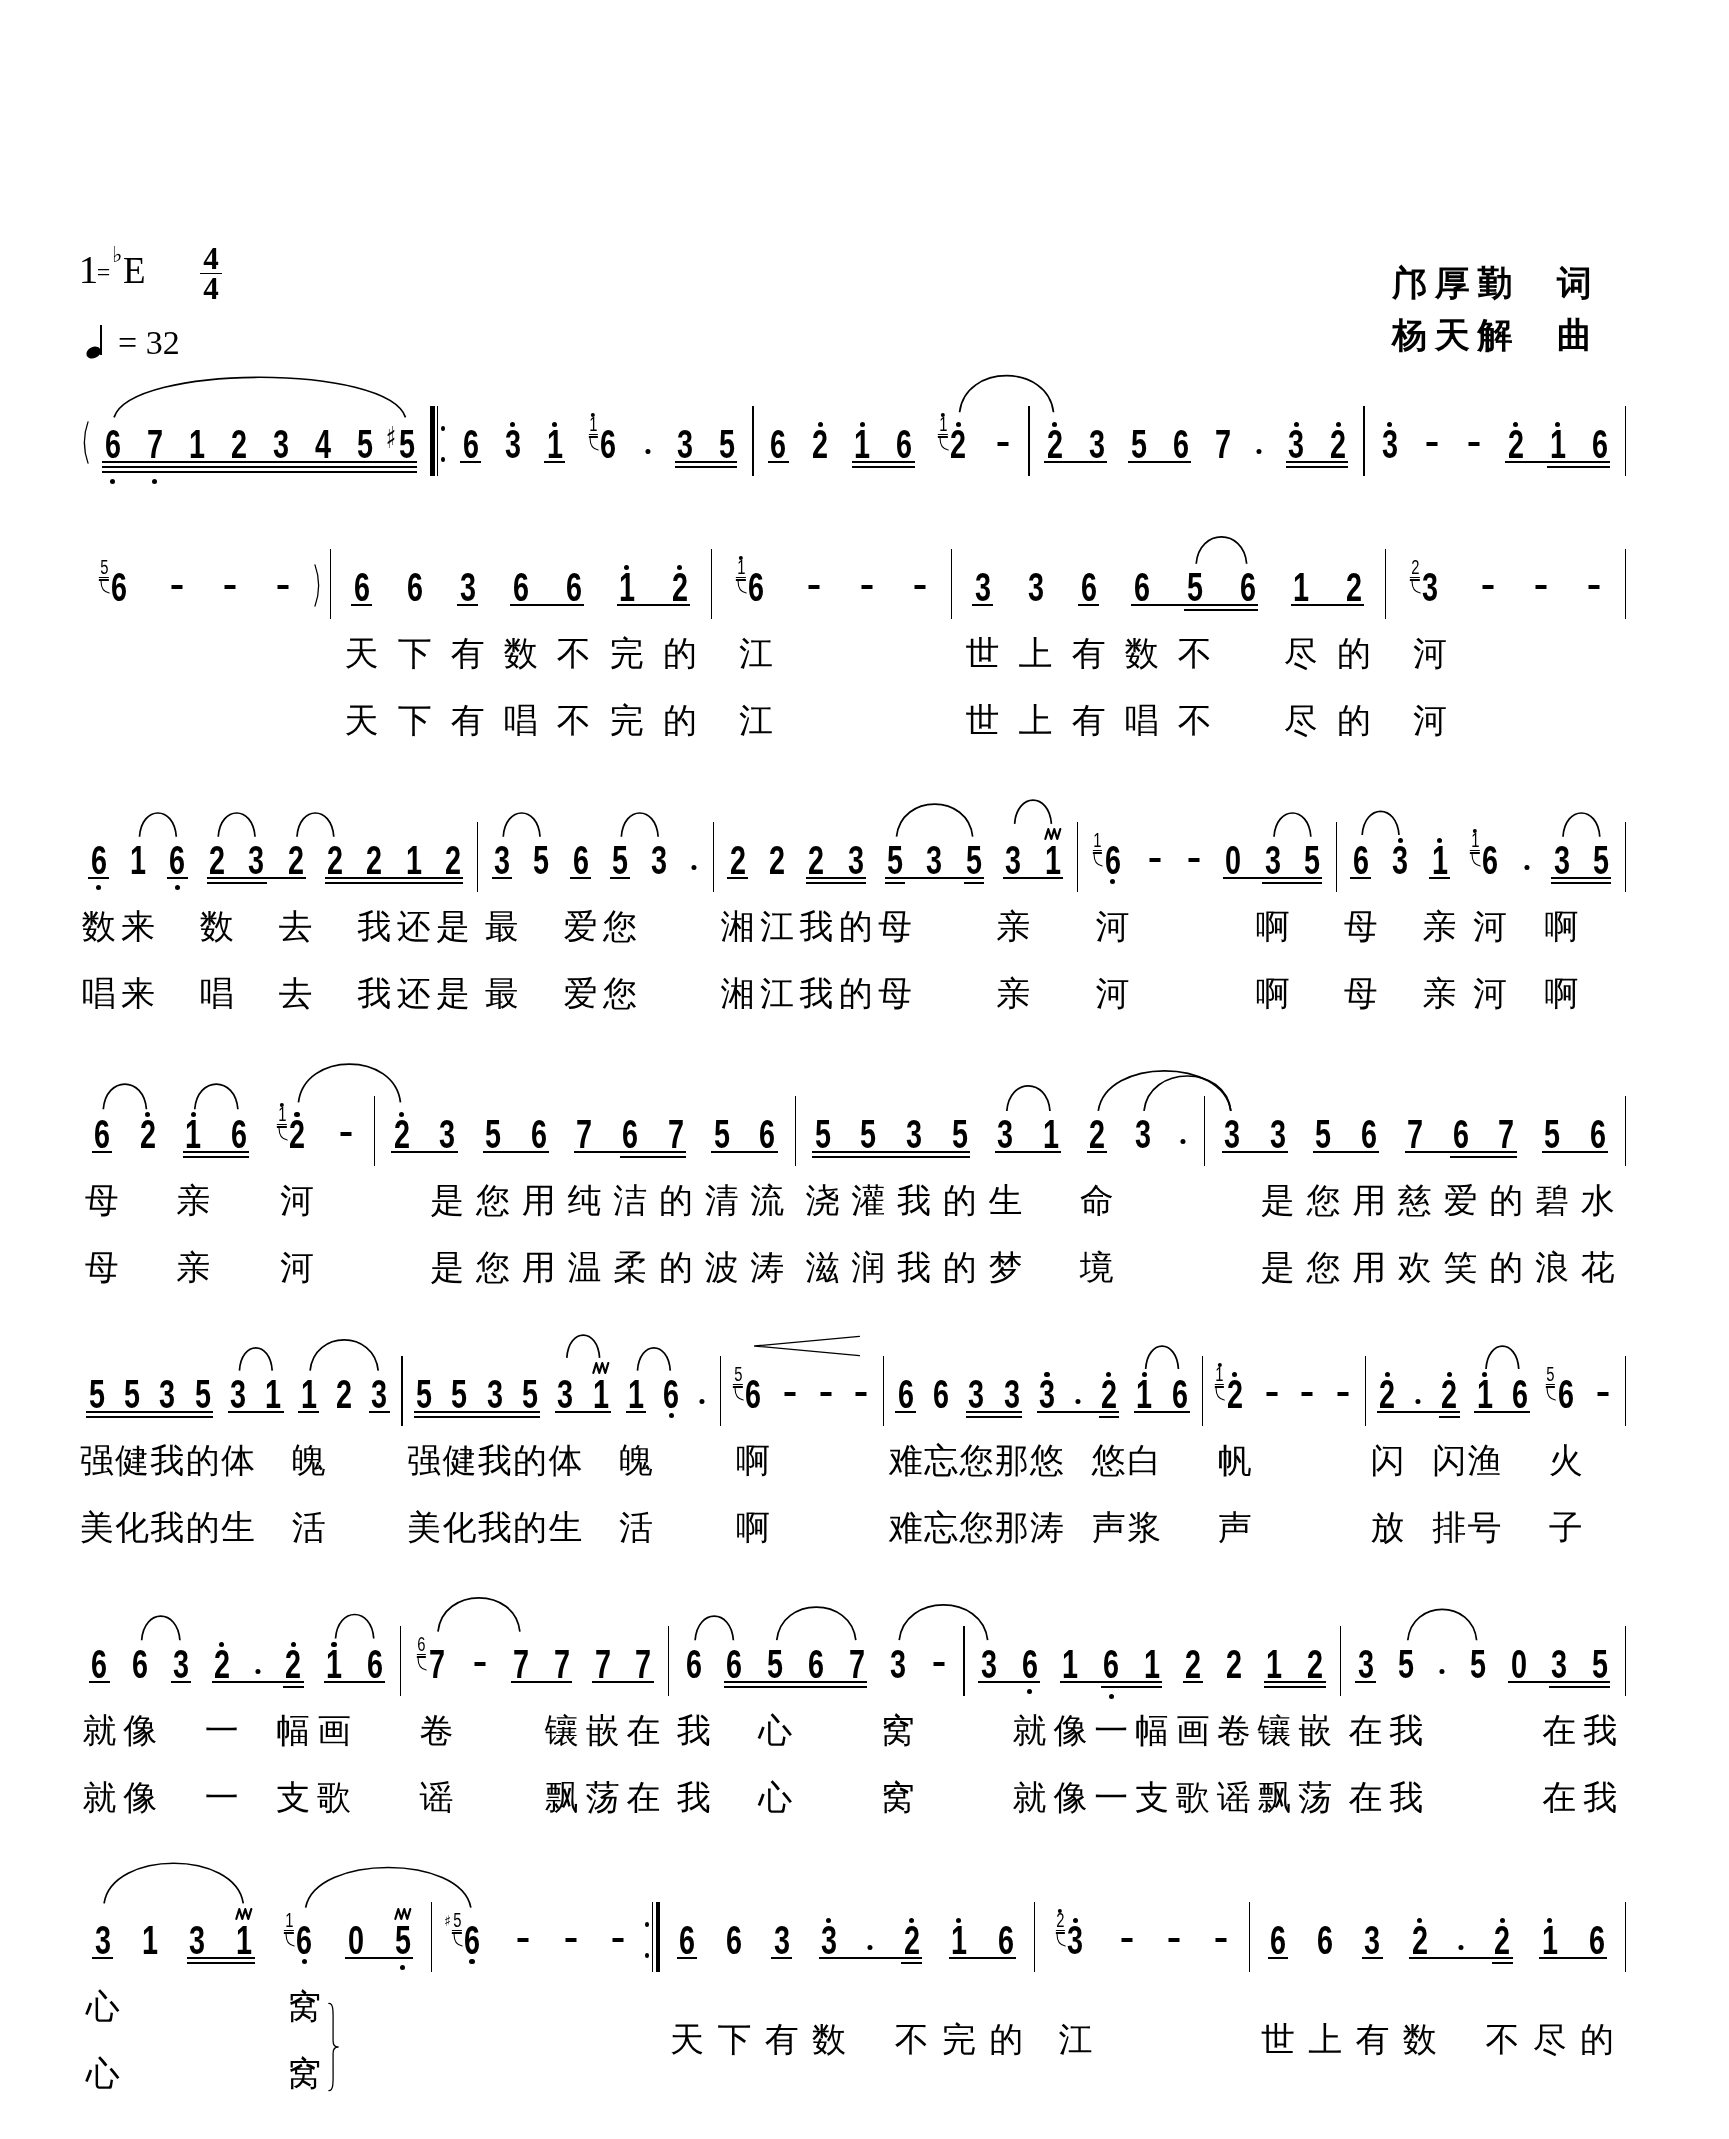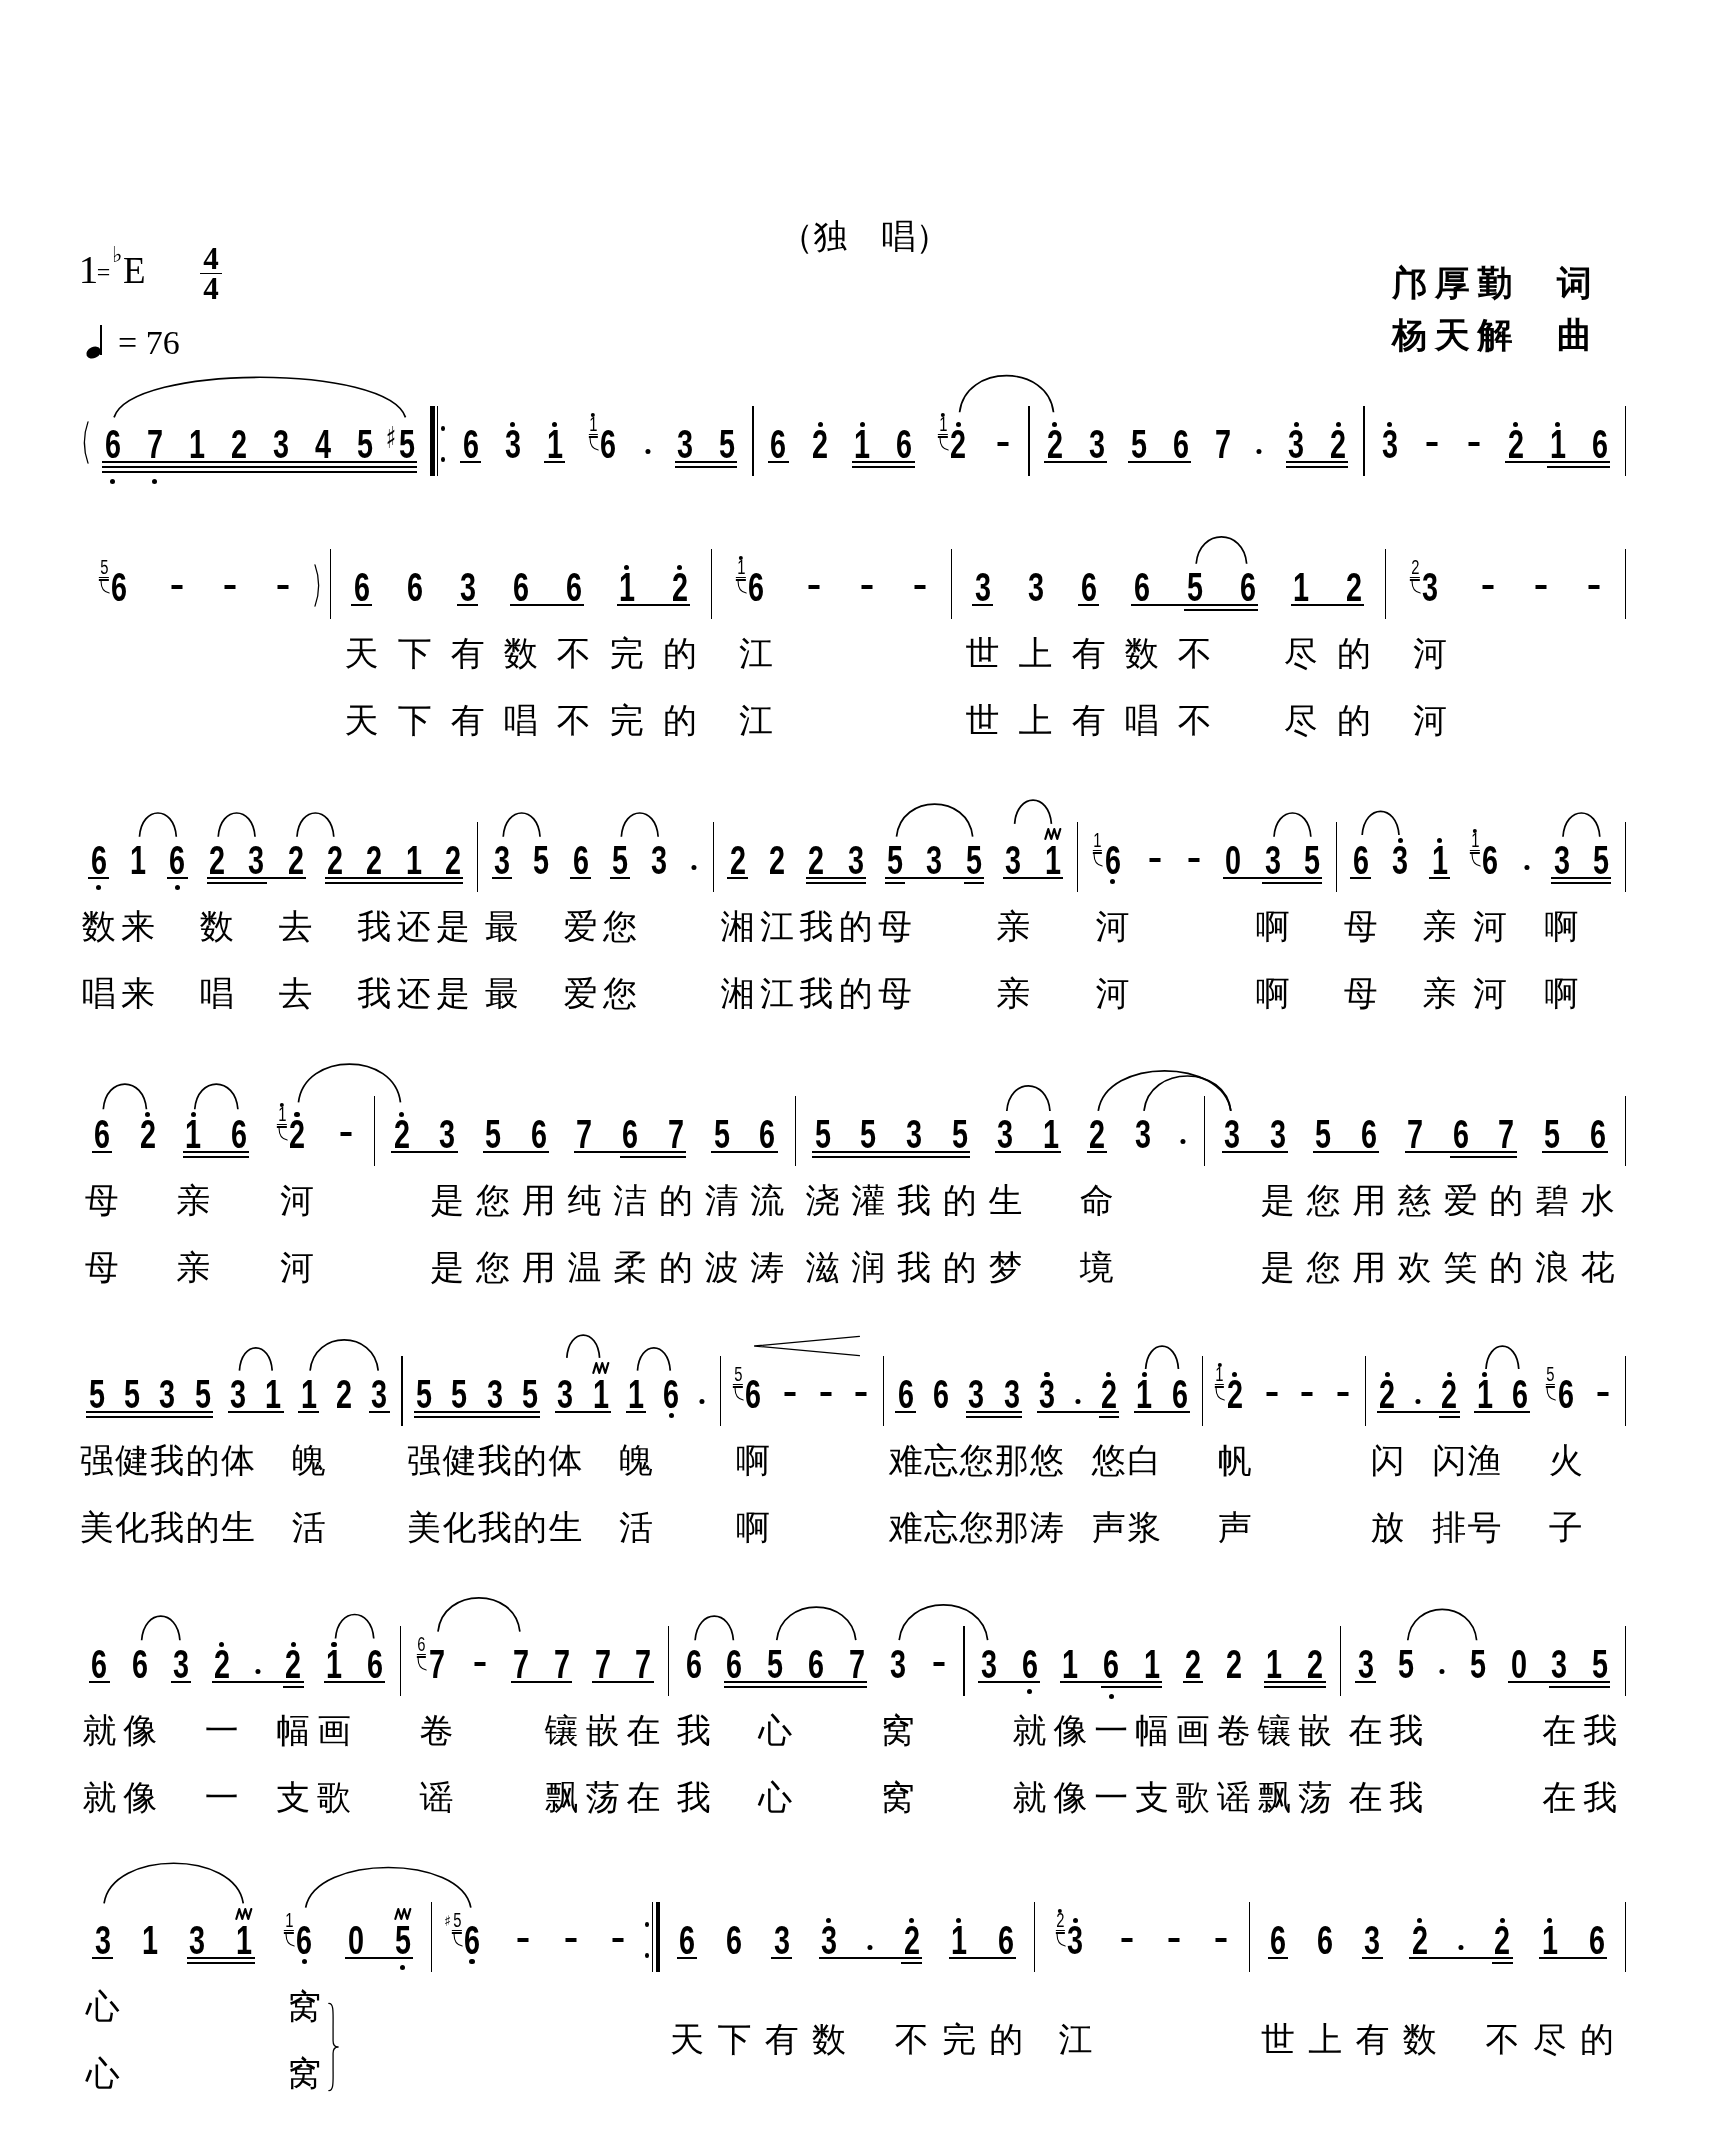--- a/index.html
+++ b/index.html
@@ -72,40 +72,39 @@
   .bl-thin{position:absolute;top:-12px;height:70px;width:1.3px;background:#000;}
   .bl-thick{position:absolute;top:-12px;height:70px;width:4.3px;background:#000;}
   .bl-dot{position:absolute;width:4.3px;height:5.1px;border-radius:50%;background:#000;}
   .slur-layer{position:absolute;left:0;top:0;pointer-events:none;}
 </style>
 </head>
 <body>
 
 <div id="page">
 
-  <div class="subtitle">（独　唱）</div>
 
   <div class="keysig">
     <span class="k-tonic">1</span>
     <span class="k-eq">=</span>
     <span class="k-flat">♭</span>
     <span class="k-note">E</span>
     <span class="tsig">
       <span class="ts-top">4</span>
       <span class="ts-line"></span>
       <span class="ts-bot">4</span>
     </span>
   </div>
 
   <div class="tempo">
     <span class="qnote">
       <span class="qhead"></span>
       <span class="qstem"></span>
     </span>
-    <span class="tempo-text">= 76</span>
+    <span class="tempo-text">= 32</span>
   </div>
 
   <div class="credit lyr">
     <span class="c-name">邝厚勤</span>
     <span class="c-role">词</span>
   </div>
   <div class="credit comp">
     <span class="c-name">杨天解</span>
     <span class="c-role">曲</span>
   </div>

